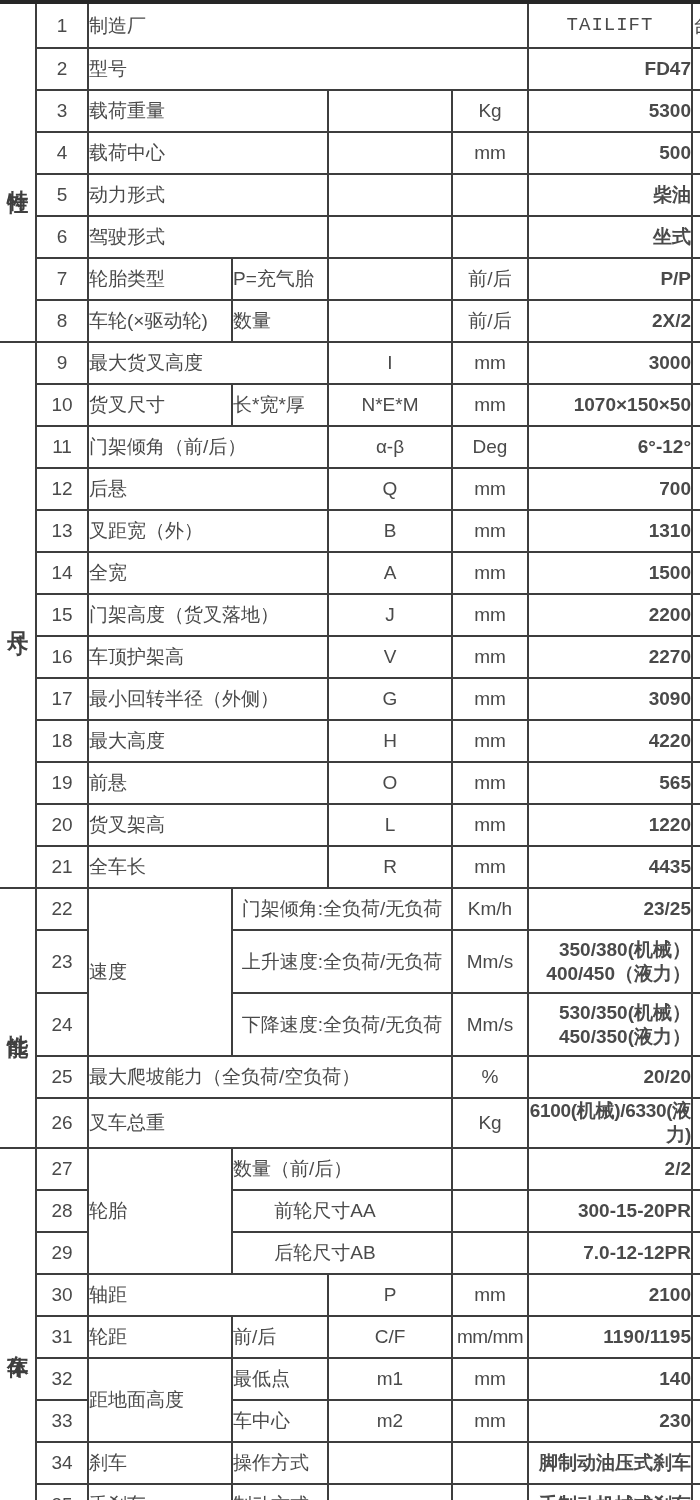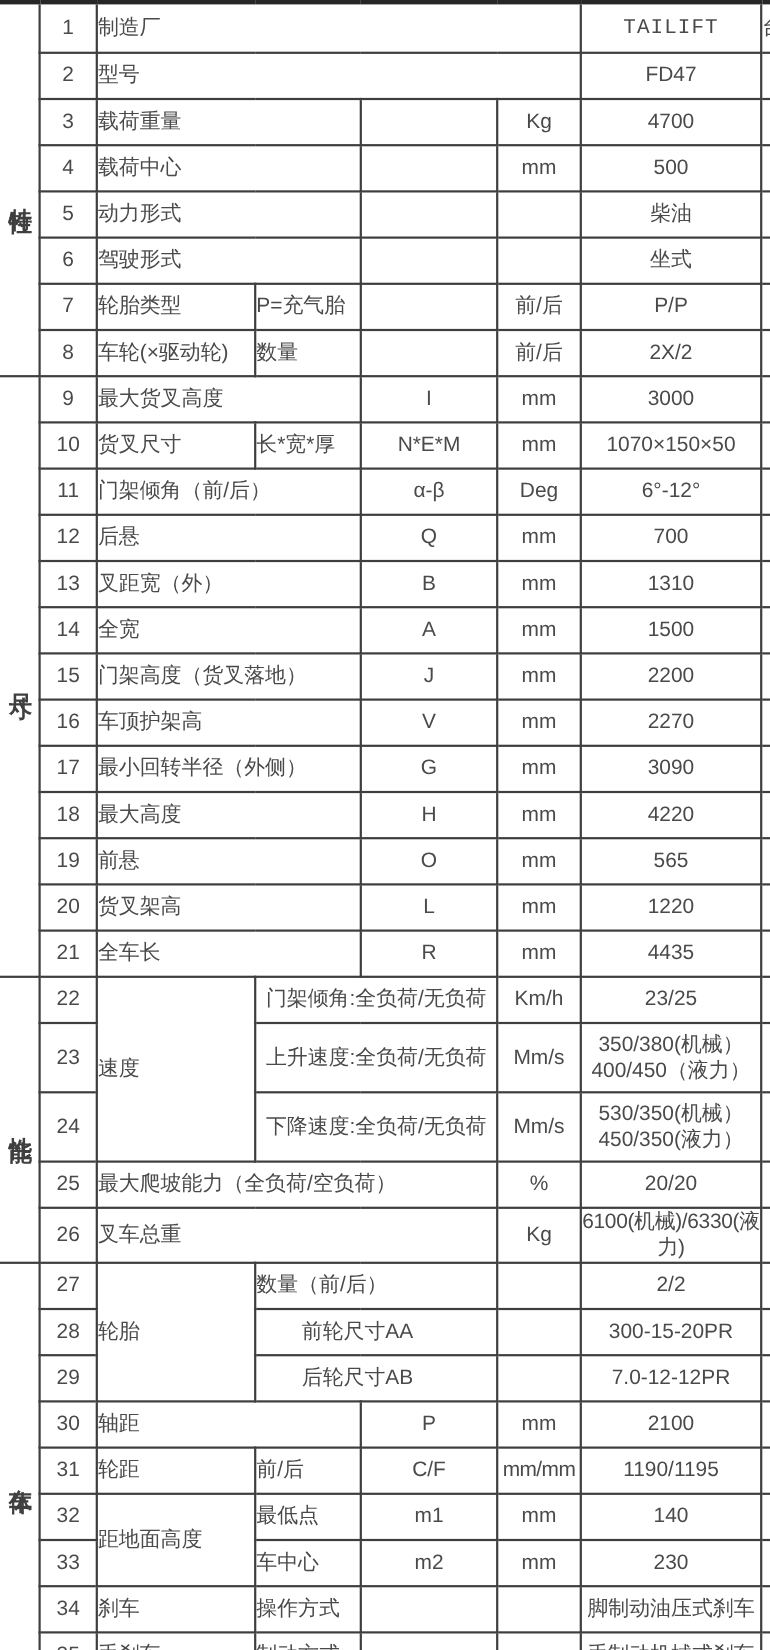--- a/index.html
+++ b/index.html
@@ -42,21 +42,21 @@
     font-weight: bold;
     font-size: 21px;
     letter-spacing: 3px;
     color: #3f3f3f;
   }
   td.num { text-align: center; font-size: 20px; color: #525252; }
   td.item { text-align: left; padding-left: 9px; }
   td.sub  { text-align: left; padding-left: 5px; }
   td.sym  { text-align: center; }
   td.unit { text-align: center; margin-left: 28px; }
-  td.val  { text-align: center; white-space: pre-line; }
+  td.val  { text-align: right; white-space: pre-line; font-weight: bold; }
   td.desc { text-align: center; }
   td.desc-left { text-align: left; padding-left: 6px; }
   .split {
     display: flex;
     justify-content: center;
     align-items: center;
     padding: 0 40px 0 6px;
   }
   td.brand { text-align: center; font-size: 25px; letter-spacing: 1px; color: #3a3a3a; font-family: Liberation Mono, monospace; }
   td.extra { text-align: left; font-size: 24px; color: #3a3a3a; padding-left: 2px; white-space: nowrap; }
@@ -92,21 +92,21 @@
     <td class="num">2</td>
     <td class="item" colspan="4">型号</td>
     <td class="val">FD47</td>
     <td class="extra"></td>
   </tr>
   <tr class="h42">
     <td class="num">3</td>
     <td class="item" colspan="2">载荷重量</td>
     <td class="sym"></td>
     <td class="unit">Kg</td>
-    <td class="val">4700</td>
+    <td class="val">5300</td>
     <td class="extra"></td>
   </tr>
   <tr class="h42">
     <td class="num">4</td>
     <td class="item" colspan="2">载荷中心</td>
     <td class="sym"></td>
     <td class="unit">mm</td>
     <td class="val">500</td>
     <td class="extra"></td>
   </tr>

